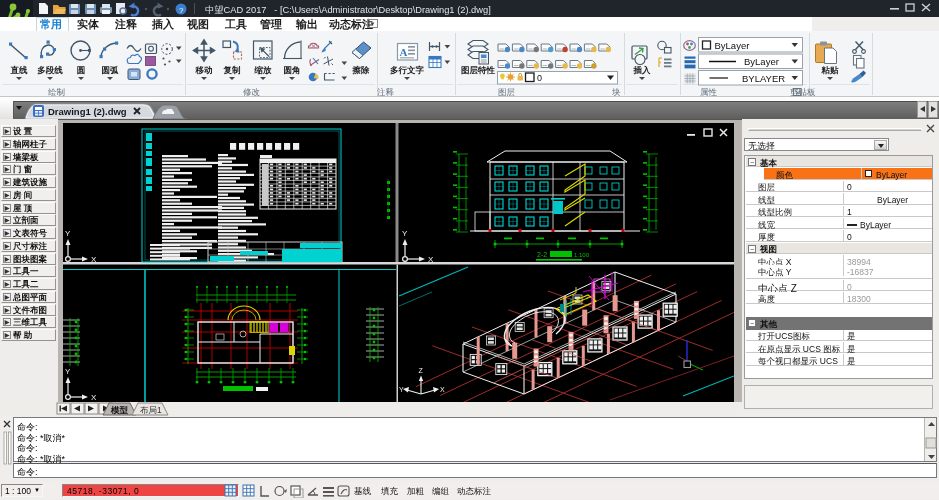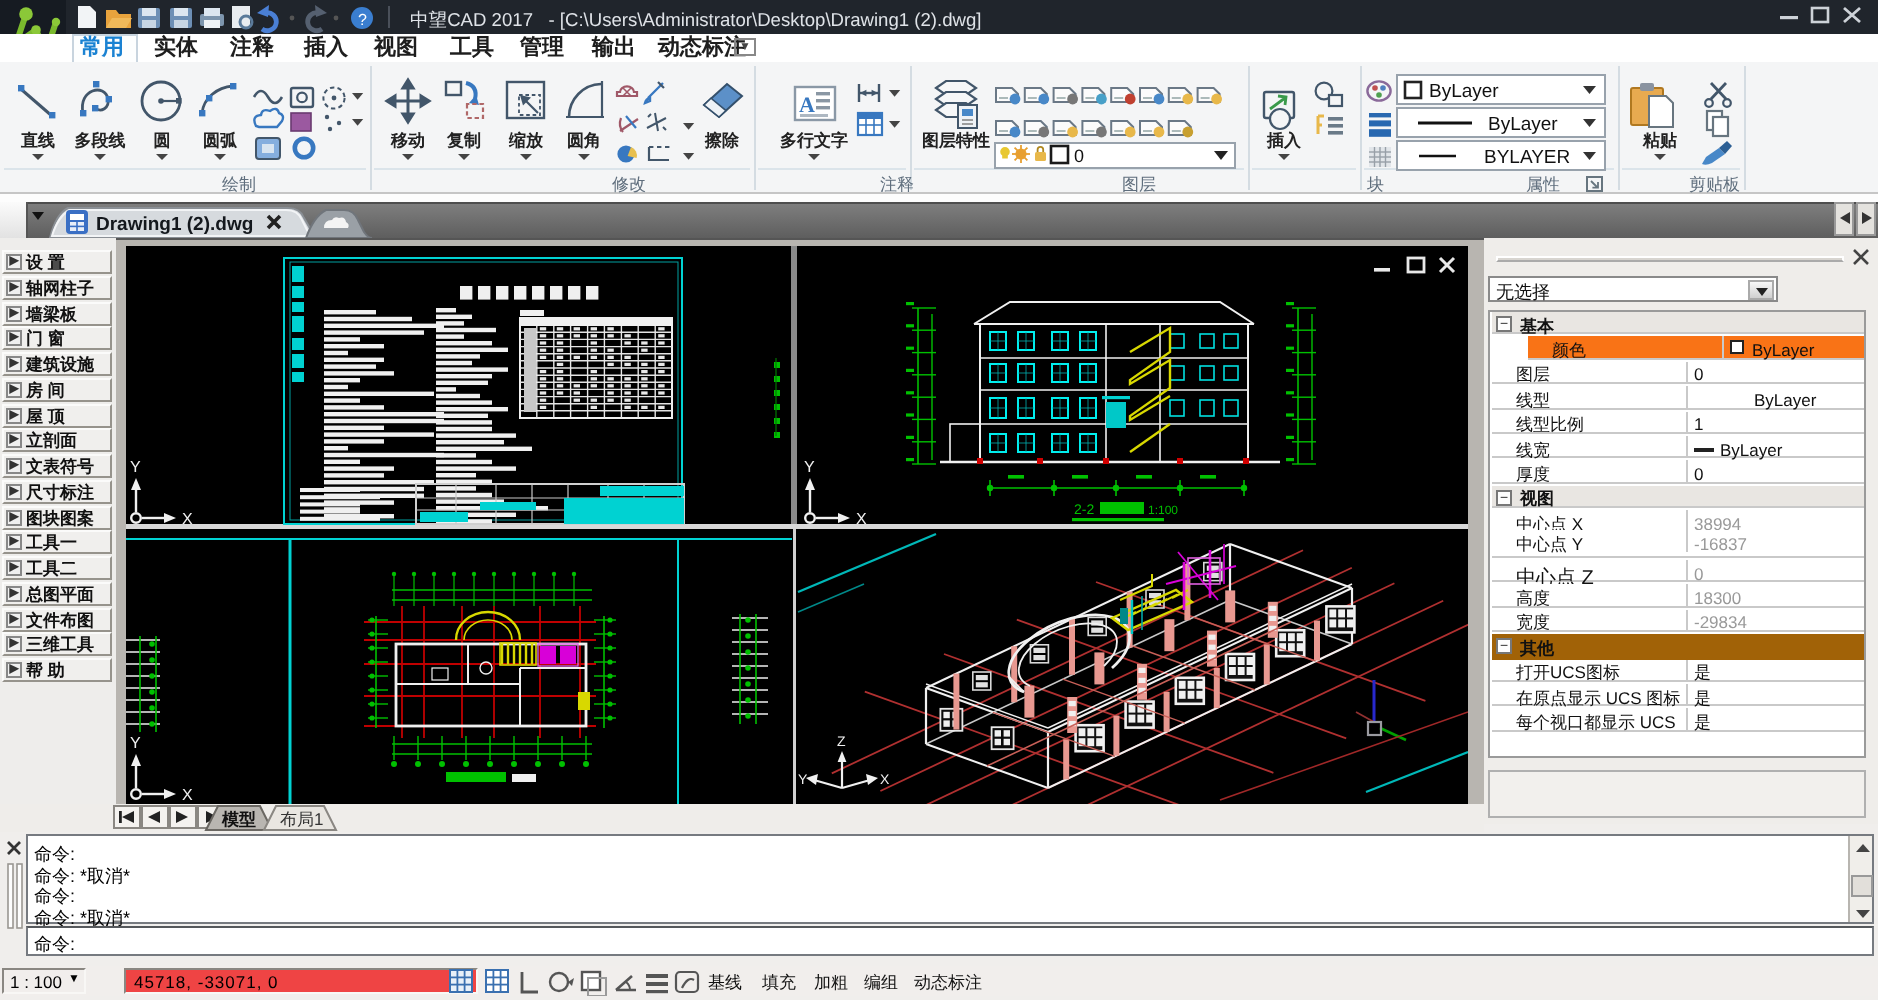--- a/index.html
+++ b/index.html
@@ -1,22 +1,22 @@
 <!DOCTYPE html>
 <html><head><meta charset="utf-8"><style>
 *{margin:0;padding:0;box-sizing:border-box}
 html,body{width:939px;height:500px;overflow:hidden;font-family:"Liberation Sans",sans-serif}
 #root{position:absolute;left:0;top:0;width:939px;height:500px;background:#f0eeec}
 .abs{position:absolute}
 #titlebar{left:0;top:0;width:939px;height:17px;background:#20252c}
-#tabrow{left:0;top:17px;width:939px;height:14px;background:#fff}
+#tabrow{left:0;top:17px;width:812px;height:14px;background:#fff}
 .rtab{position:absolute;top:0;height:14px;font-size:11px;line-height:15px;color:#1e1e1e;font-weight:bold}
 #ribbon{left:0;top:31px;width:939px;height:66px;background:#f4f5f6;border-bottom:1px solid #c6c6c6}
 .psep{position:absolute;top:2px;width:1px;height:62px;background:#d4dce2}
-.plabel{position:absolute;top:56px;width:80px;text-align:right;font-size:8.5px;color:#5f6e7d}
+.plabel{position:absolute;top:56px;width:80px;text-align:left;font-size:8.5px;color:#5f6e7d}
 .ptop{position:absolute;top:53px;height:1px;background:#dbe4ea}
 .btext{position:absolute;font-size:8.5px;font-weight:bold;color:#222;text-align:center;white-space:nowrap}
 #doctabs{left:0;top:97px;width:939px;height:22px;background:#fdfdfd}
 #doctabs .bar{position:absolute;left:0px;top:4px;width:939px;height:18px;background:linear-gradient(#7e7e7e,#5e5e5e);border-top:1px solid #4e4e4e}
 #sidebar{left:0;top:119px;width:58px;height:283px;background:#eeedeb}
 .sbtn{position:absolute;left:1px;width:55px;height:12px;background:#f0efed;border:1px solid;border-color:#fbfbfa #96938c #96938c #fbfbfa;font-size:8.5px;font-weight:bold;line-height:10px;color:#111;white-space:nowrap;overflow:hidden}
 .sbtn .ic{display:inline-block;width:8px;height:8px;border:1px solid #888;background:#efefef;margin:1px 2px 0 1px;vertical-align:top;font-size:6px;line-height:7px;color:#333;text-align:center}
 #draw{left:58px;top:119px;width:684px;height:283px;background:#b8b5b0;border-top:1px solid #555}
 #blackzone{position:absolute;left:5px;top:3px;width:671px;height:279px;background:#000}
 #rpanel{left:742px;top:119px;width:197px;height:293px;background:#efedea}
@@ -1144,26 +1144,21 @@
         <div class="abs" style="left:1px;top:124.0px;width:187px;height:11.4px;background:#fff;border-bottom:1px solid #c9c9c9">
           <div class="abs" style="left:12px;top:1.5px;font-size:10px;color:#111;white-space:nowrap">中心点 Z</div>
           <div class="abs" style="left:97px;top:0;width:1px;height:11.4px;background:#c9c9c9"></div>
           <div class="abs" style="left:101px;top:1.5px;font-size:8.5px;color:#999">0</div>
         </div>
         <div class="abs" style="left:1px;top:136.4px;width:187px;height:11.4px;background:#fff;border-bottom:1px solid #c9c9c9">
           <div class="abs" style="left:12px;top:1.5px;font-size:8.5px;color:#111;white-space:nowrap">高度</div>
           <div class="abs" style="left:97px;top:0;width:1px;height:11.4px;background:#c9c9c9"></div>
           <div class="abs" style="left:101px;top:1.5px;font-size:8.5px;color:#999">18300</div>
         </div>
-        <div class="abs" style="left:1px;top:148.8px;width:187px;height:11.4px;background:#fff;border-bottom:1px solid #c9c9c9">
-          <div class="abs" style="left:12px;top:1.5px;font-size:8.5px;color:#111;white-space:nowrap">宽度</div>
-          <div class="abs" style="left:97px;top:0;width:1px;height:11.4px;background:#c9c9c9"></div>
-          <div class="abs" style="left:101px;top:1.5px;font-size:8.5px;color:#999">-29834</div>
-        </div>
-        <div class="abs" style="left:1px;top:161.2px;width:187px;height:18px;background:#a16207;border-bottom:1px solid #c9c9c9">
+        <div class="abs" style="left:1px;top:161.2px;width:187px;height:18px;background:#737373;border-bottom:1px solid #c9c9c9">
           <div class="abs" style="left:2px;top:2px;width:8px;height:8px;border:1px solid #777;background:#fdfdfd;font-size:7px;line-height:8px;text-align:center;color:#333">−</div>
           <div class="abs" style="left:14px;top:1.5px;font-size:8.5px;font-weight:bold;color:#111">其他</div>
         </div>
         <div class="abs" style="left:1px;top:173.6px;width:187px;height:11.4px;background:#fff;border-bottom:1px solid #c9c9c9">
           <div class="abs" style="left:12px;top:1.5px;font-size:8.5px;color:#111;white-space:nowrap">打开UCS图标</div>
           <div class="abs" style="left:97px;top:0;width:1px;height:11.4px;background:#c9c9c9"></div>
           <div class="abs" style="left:101px;top:1.5px;font-size:8.5px;color:#111">是</div>
         </div>
         <div class="abs" style="left:1px;top:186.0px;width:187px;height:11.4px;background:#fff;border-bottom:1px solid #c9c9c9">
           <div class="abs" style="left:12px;top:1.5px;font-size:8.5px;color:#111;white-space:nowrap">在原点显示 UCS 图标</div>

